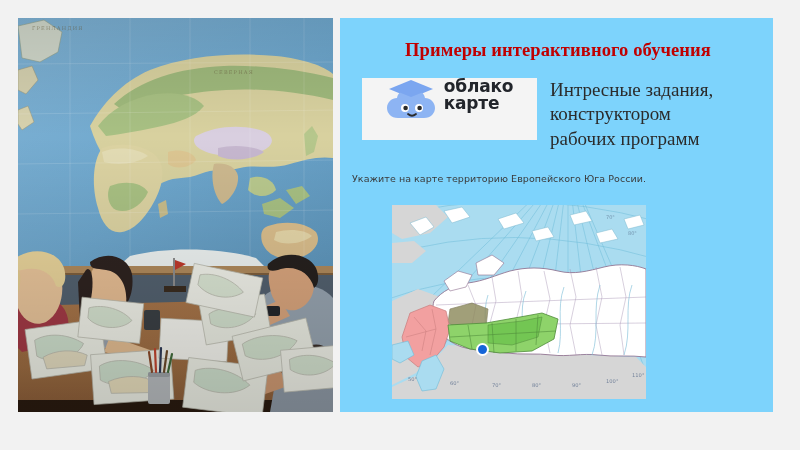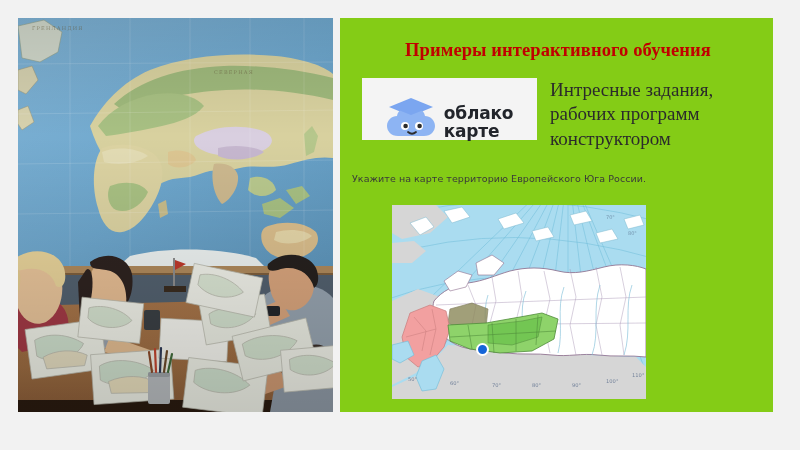--- a/index.html
+++ b/index.html
@@ -15,39 +15,39 @@
   
   .photo{
     position:absolute;left:18px;top:18px;width:315px;height:394px;
     overflow:hidden;background:#6f9ec4;
   }
   .photo svg{display:block;width:315px;height:394px;}
 
   
   .panel{
     position:absolute;left:340px;top:18px;width:433px;height:394px;
-    background:#84cc16;
+    background:#7dd3fc;
   }
 
   .title{
     position:absolute;left:18px;top:22px;width:400px;
     text-align:center;
     font-family:"Liberation Serif", serif;
     font-weight:bold;
     font-size:18.5px;
     letter-spacing:.1px;
     color:#c00000;
     white-space:nowrap;
   }
 
   
   .logo-box{
     position:absolute;left:22px;top:60px;width:175px;height:62px;
     background:#f4f4f4;
-    display:flex;align-items:flex-end;justify-content:center;gap:8px;
+    display:flex;align-items:flex-start;justify-content:center;gap:8px;
   }
   .logo-mark{position:relative;width:50px;height:44px;flex:0 0 auto;}
   .logo-mark svg{display:block;}
   .logo-words{
     display:flex;flex-direction:column;line-height:1.02;
     font-family:"DejaVu Sans", sans-serif;
     font-size:17px;color:#22252b;font-weight:600;letter-spacing:-.2px;
   }
 
   .blurb{
@@ -283,22 +283,22 @@
         </svg>
       </span>
       <span class="logo-words">
         <span>облако</span>
         <span>карте</span>
       </span>
     </div>
 
     <div class="blurb">
       <div>Интресные задания,</div>
+      <div>конструктором</div>
       <div>рабочих программ</div>
-      <div>конструктором</div>
     </div>
 
     <div class="caption">Укажите на карте территорию Европейского Юга России.</div>
 
     <div class="mapwrap">
       <svg width="254" height="194" viewBox="0 0 254 194" xmlns="http://www.w3.org/2000/svg">
 
         <rect x="0" y="0" width="254" height="194" fill="#aadcf0"></rect>
 
         <g stroke="#6fbcd9" stroke-width=".6" opacity=".85">

